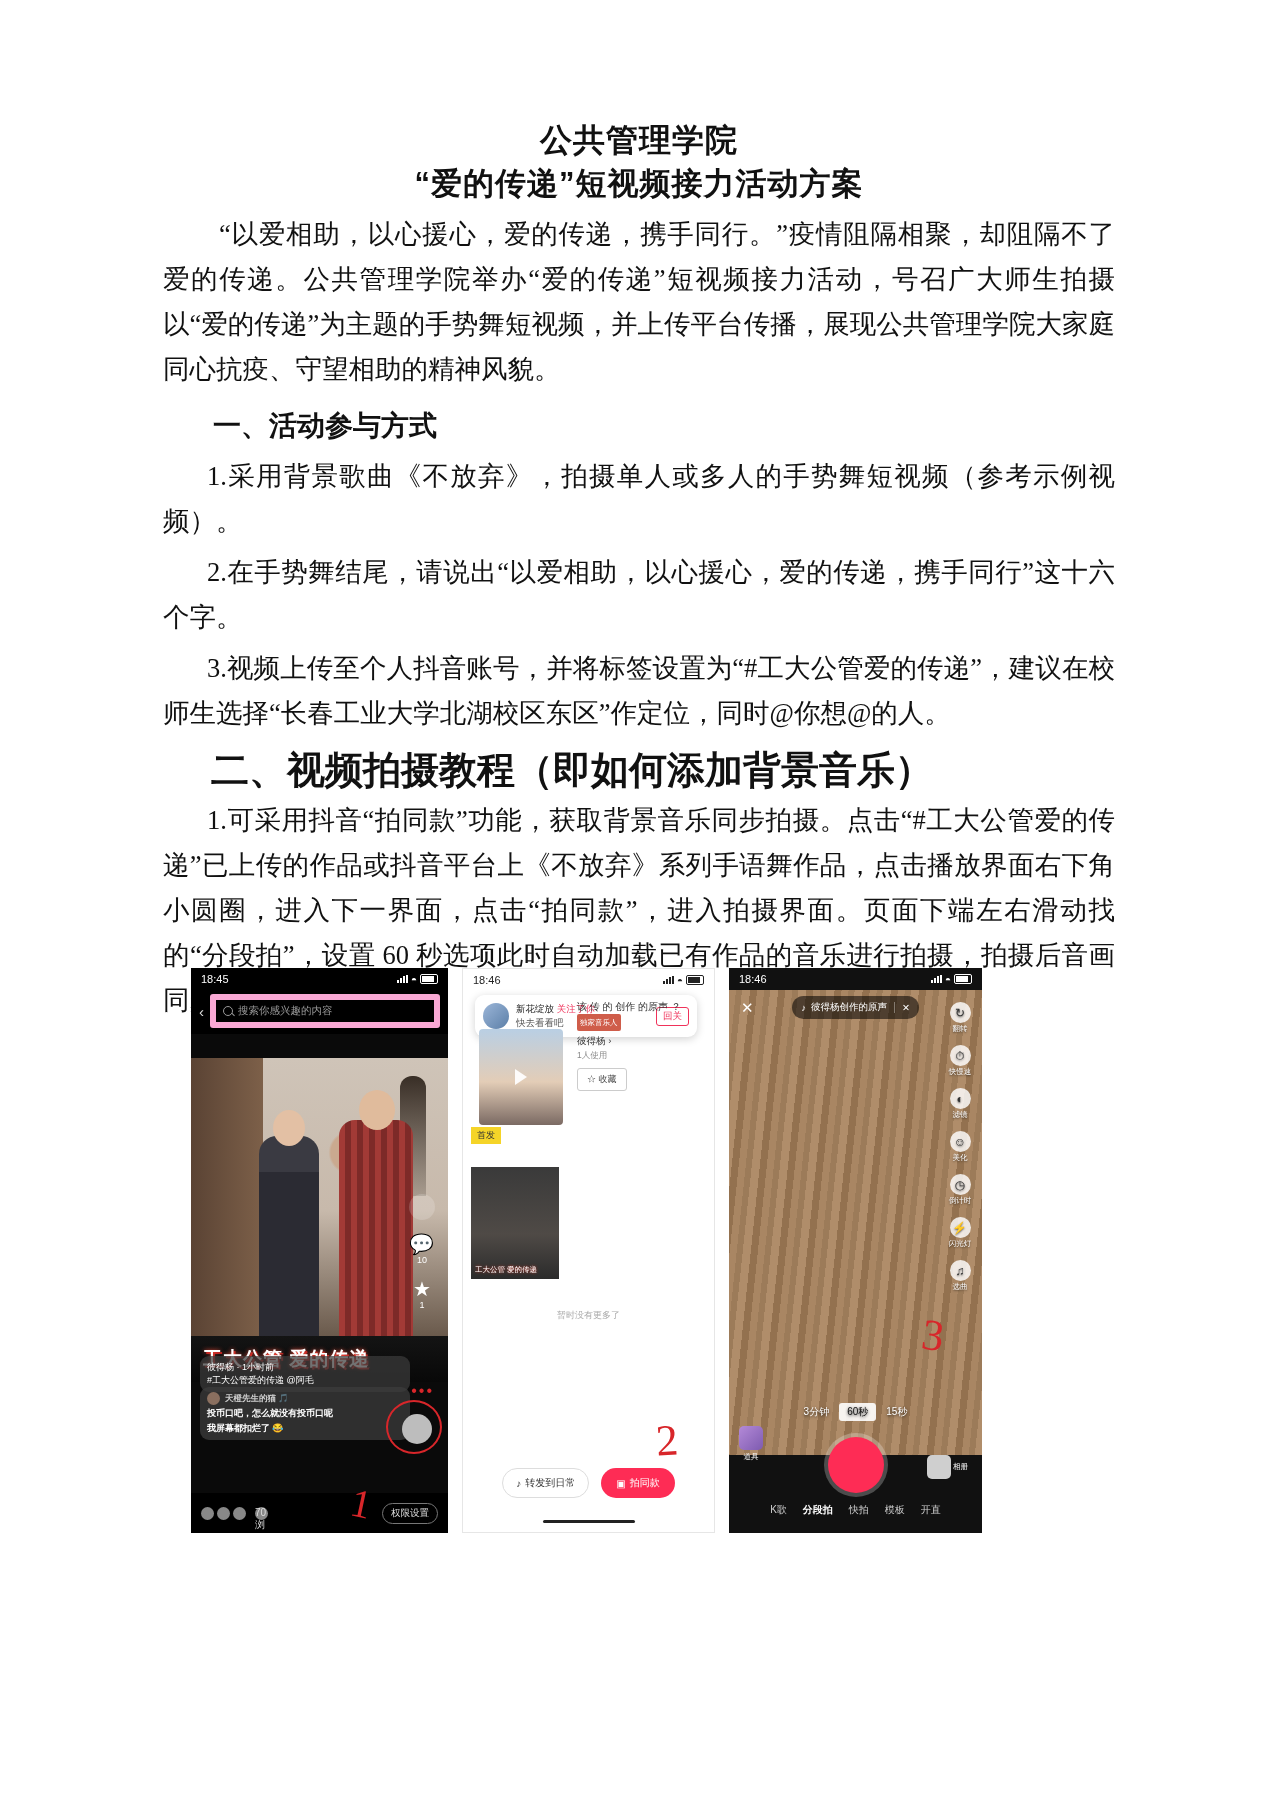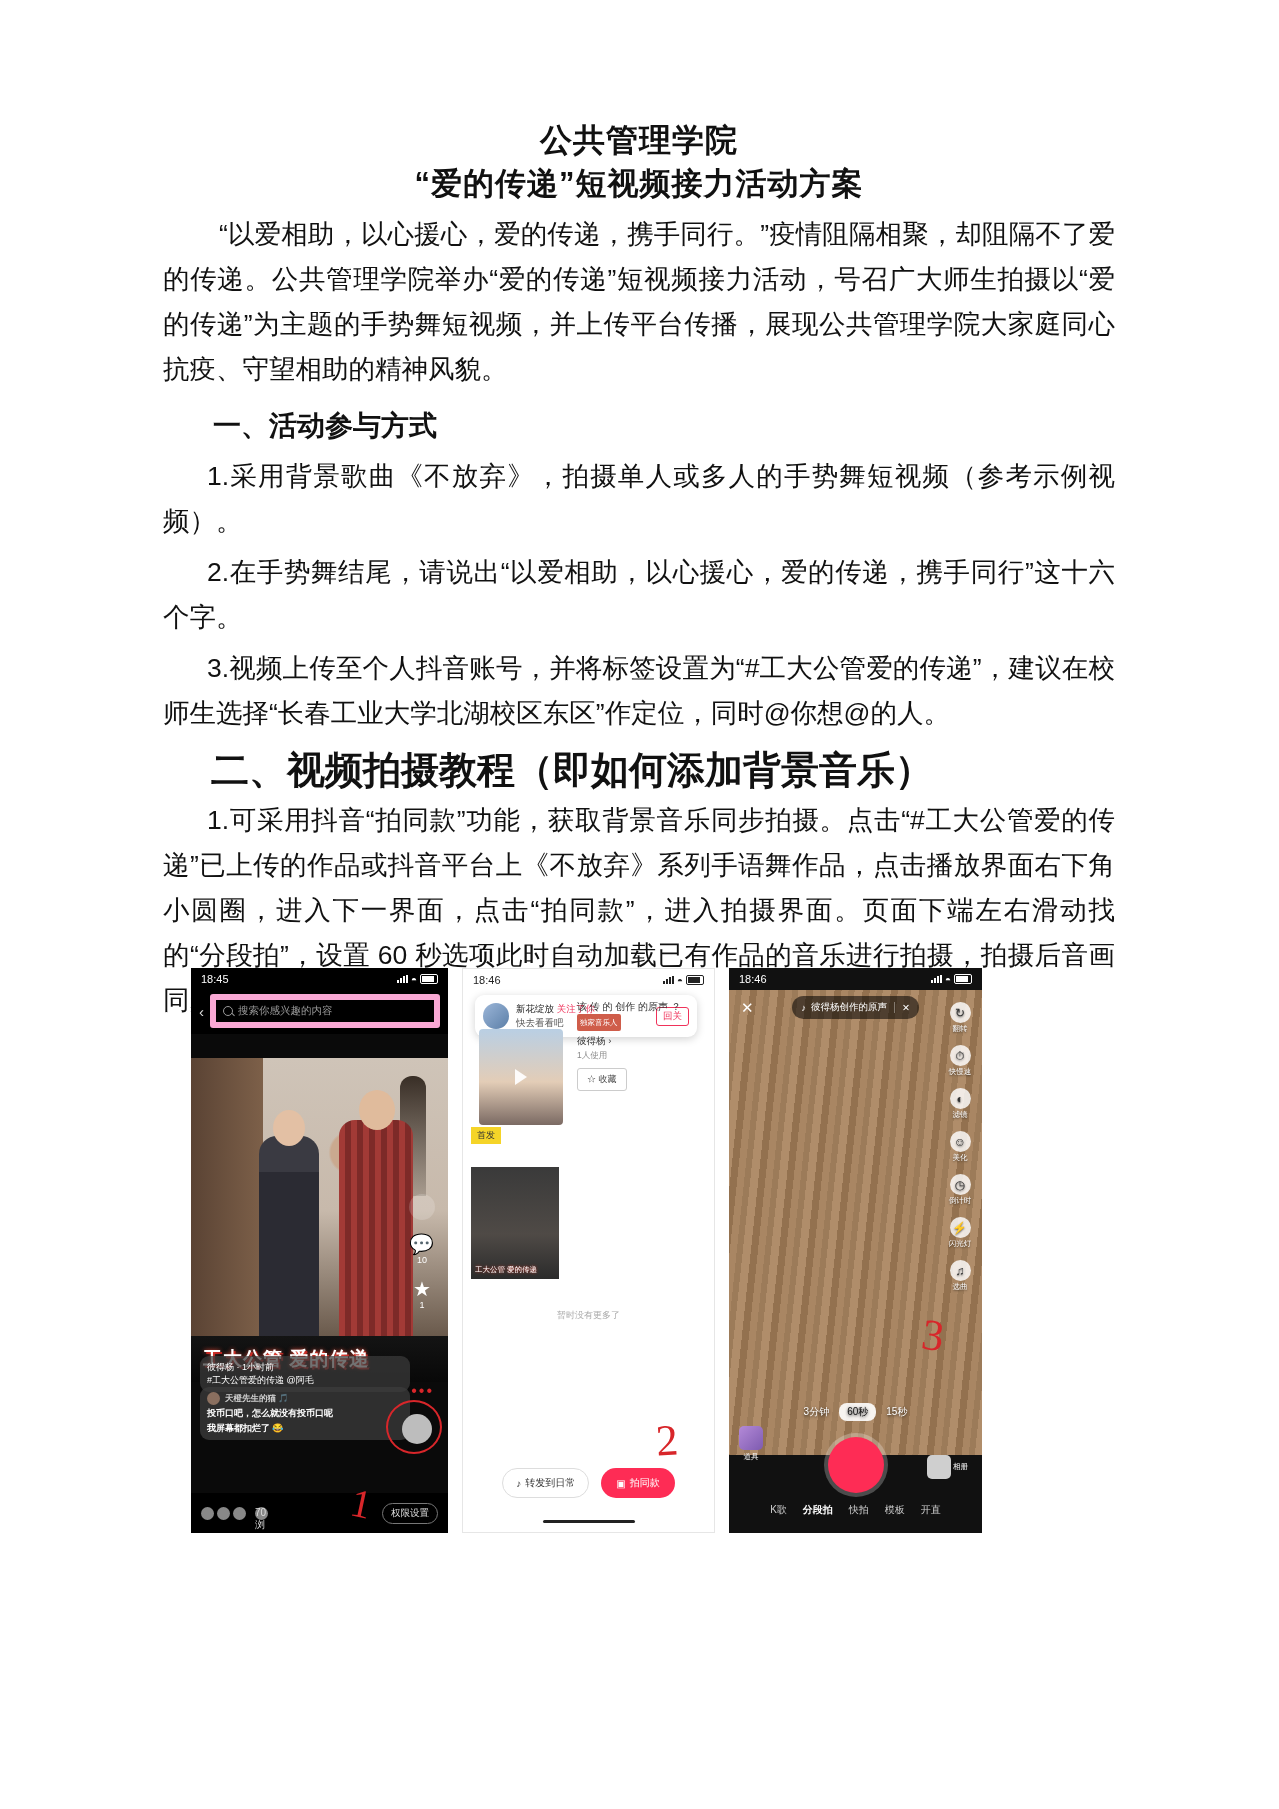--- a/index.html
+++ b/index.html
@@ -35,20 +35,21 @@
   }
   .title-line.second {
     font-size: 31px;
   }
   p.body-text {
     font-size: 26.5px;
     line-height: 45px;
     margin: 6px 0 0 0;
     text-align: justify;
     text-justify: inter-ideograph;
+    font-family: Liberation Serif, serif;
   }
   p.indent {
     text-indent: 56px;
   }
   p.indent-small {
     text-indent: 44px;
   }
   h2.section {
     font-size: 28px;
     font-weight: bold;
@@ -618,21 +619,21 @@
     align-items: center;
     justify-content: center;
     gap: 10px;
     font-size: 10px;
     color: #fff;
     text-shadow: 0 1px 3px rgba(0,0,0,.8);
   }
   .dur-sel {
     background: rgba(255,255,255,.9);
     color: #111;
-    border-radius: 8px;
+    border-radius: 3px;
     padding: 2px 8px;
     font-size: 10px;
   }
   .shutter {
     position: absolute;
     left: 50%; bottom: 40px;
     transform: translateX(-50%);
     width: 56px; height: 56px;
     border-radius: 50%;
     background: #fe2c55;

